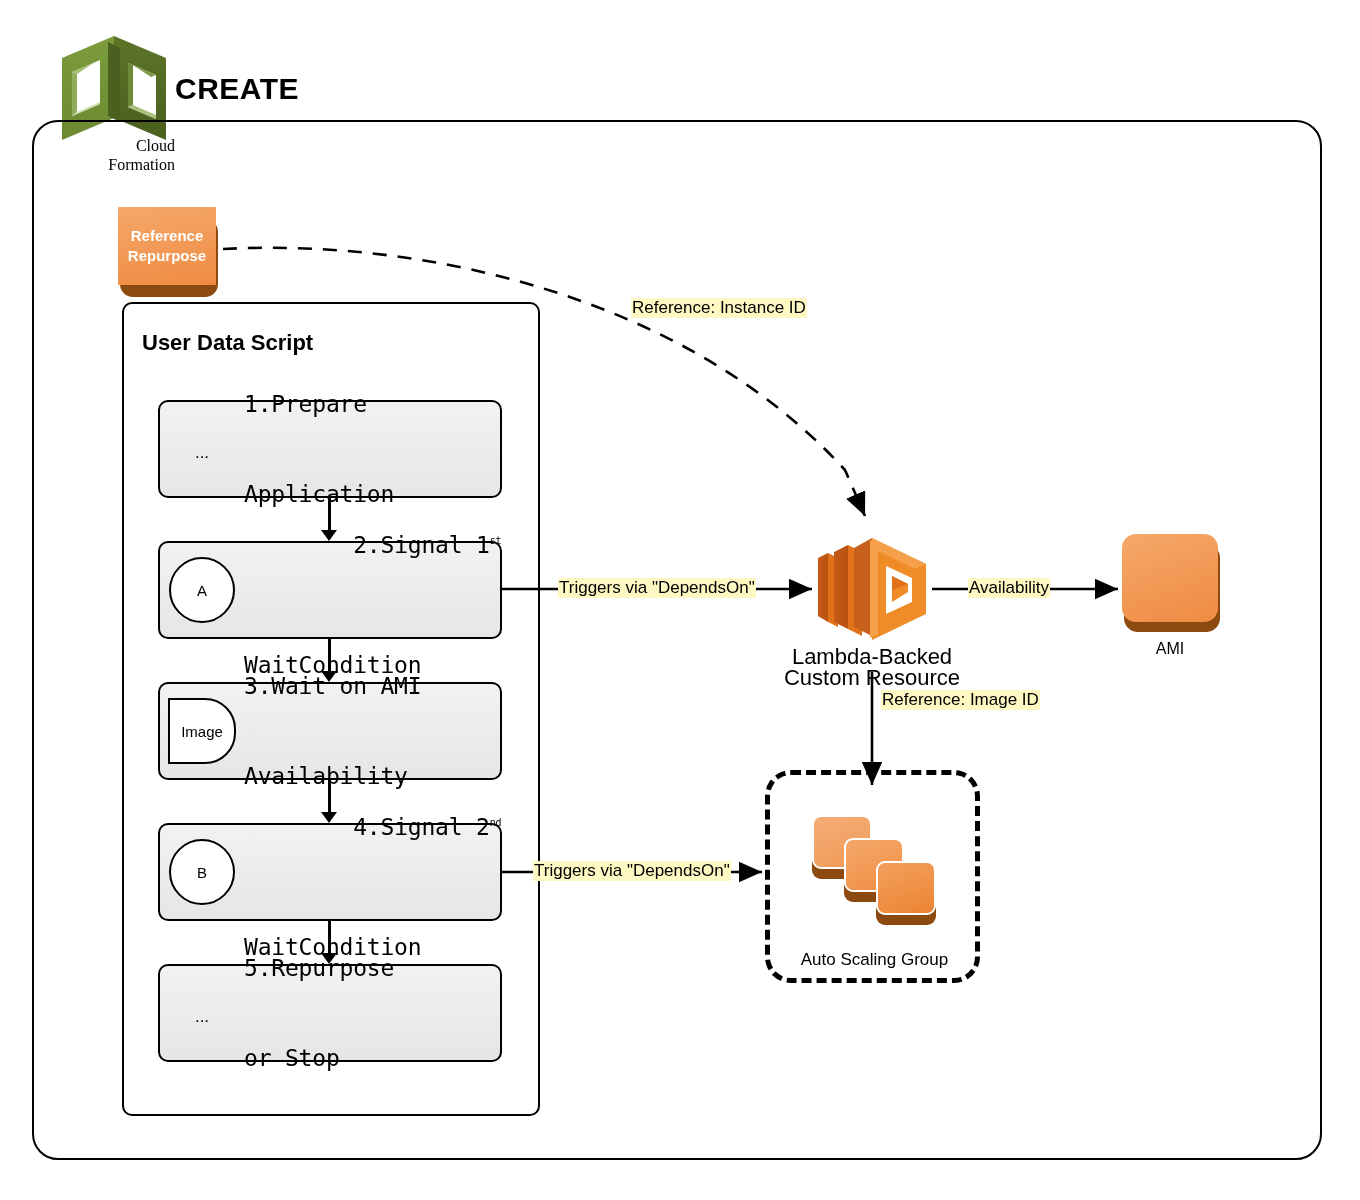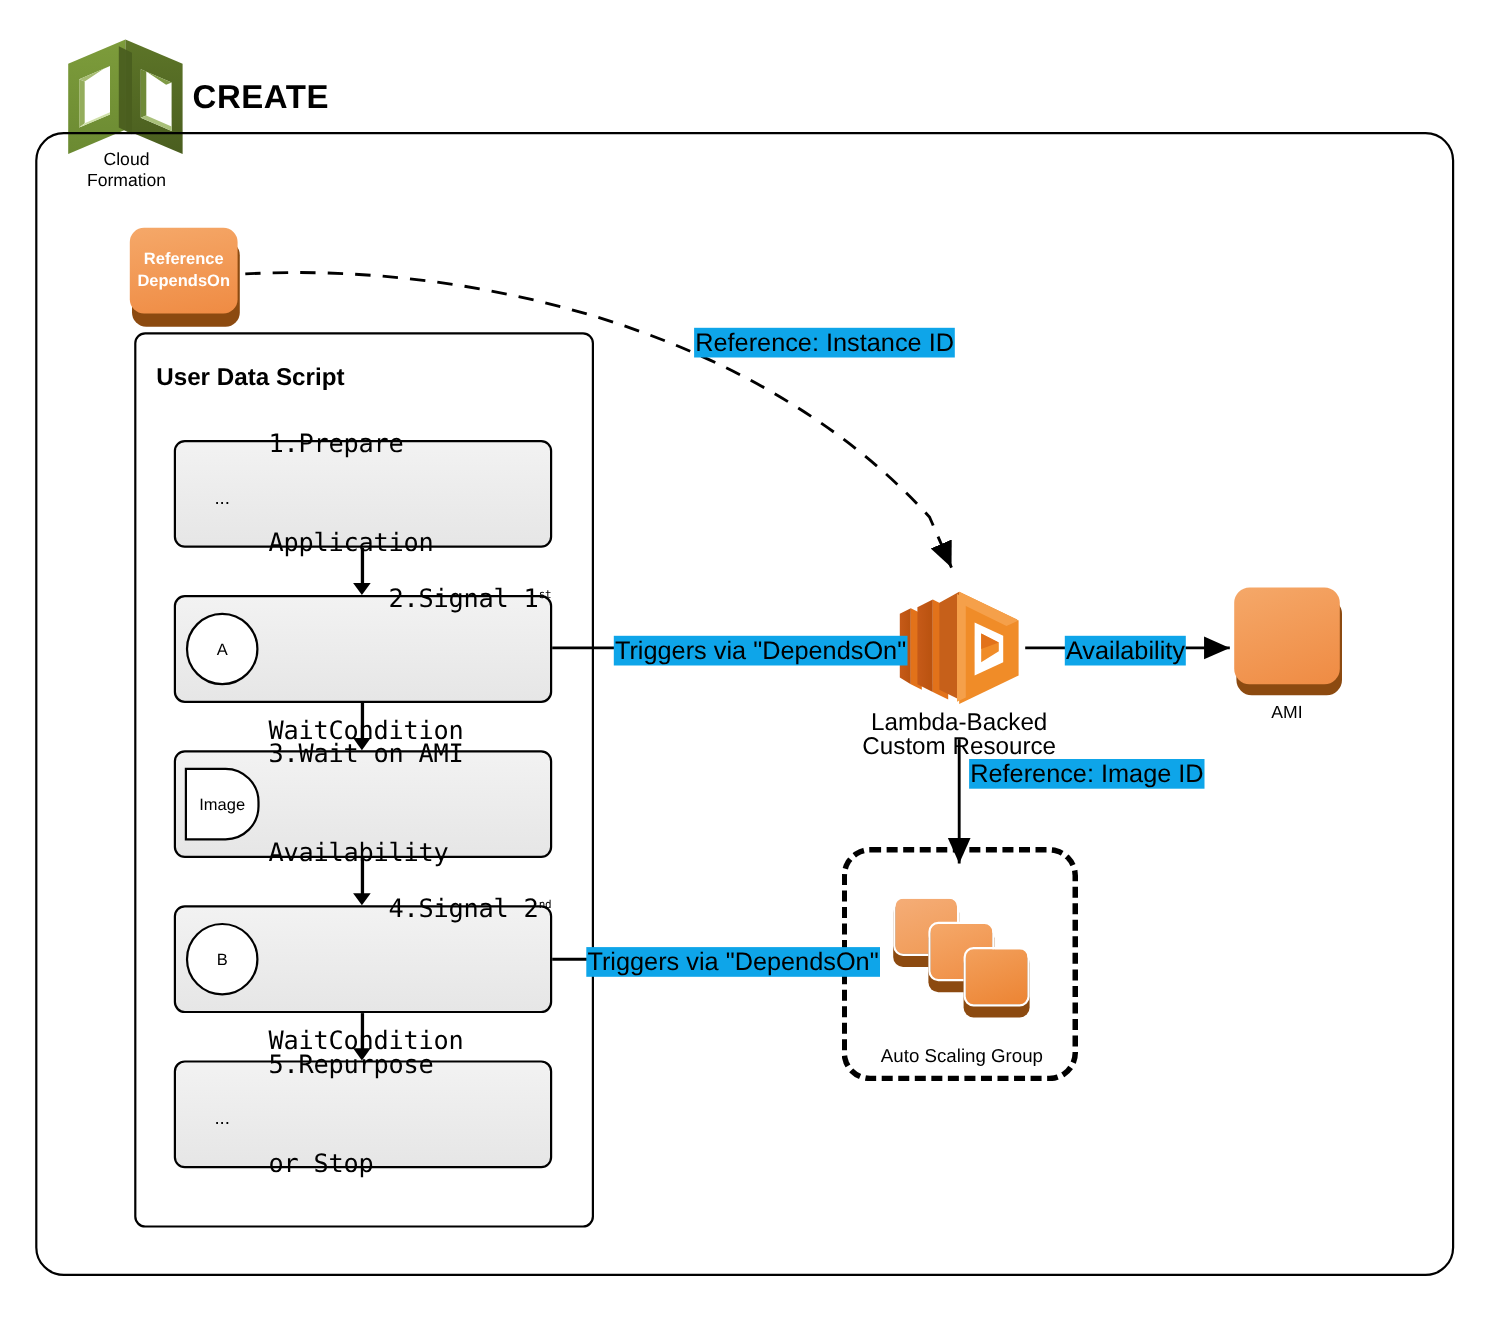--- a/index.html
+++ b/index.html
@@ -27,23 +27,24 @@
     font-size: 30px;
     font-weight: bold;
     letter-spacing: 0.5px;
     white-space: nowrap;
   }
 
   
   #cfn-caption {
     left: 55px; top: 136px;
     width: 120px;
-    text-align: center;
+    text-align: right;
     font-size: 16px;
     line-height: 19px;
+    font-family: Liberation Serif, serif;
   }
 
   
   #cfn-container {
     left: 32px; top: 120px;
     width: 1290px; height: 1040px;
     border: 2px solid #000000;
     border-radius: 26px;
     box-sizing: border-box;
     background: transparent;
@@ -55,21 +56,21 @@
     position: absolute;
     left: 2px; top: 12px;
     width: 98px; height: 78px;
     background: #8c4a10;
     border-radius: 13px;
   }
   .inst-face {
     position: absolute;
     left: 0px; top: 0px;
     width: 98px; height: 78px;
-    border-radius: 13px;
+    border-radius: 1px;
     background: linear-gradient(170deg, #f5a869 0%, #ef8b43 100%);
     display: flex;
     flex-direction: column;
     align-items: center;
     justify-content: center;
   }
   .inst-face span {
     color: #ffffff;
     font-size: 15px;
     font-weight: bold;
@@ -218,22 +219,22 @@
   #asg-caption {
     left: 782px; top: 950px;
     width: 185px;
     text-align: center;
     font-size: 17px;
   }
 
   
   .edge-label {
     position: absolute;
-    font-size: 23px;
-    background: #0ea5e9;
+    font-size: 17px;
+    background: #fef9c3;
     white-space: nowrap;
     padding: 0 1px;
   }
 
   svg.overlay {
     position: absolute;
     left: 0; top: 0;
     width: 1360px; height: 1200px;
     pointer-events: none;
   }
@@ -347,21 +348,21 @@
 
   <div class="abs" id="cfn-caption">
     <div>Cloud</div>
     <div>Formation</div>
   </div>
 
   <div class="abs" id="ref-instance-wrap">
     <div class="inst-shadow"></div>
     <div class="inst-face">
       <span>Reference</span>
-      <span>DependsOn</span>
+      <span>Repurpose</span>
     </div>
   </div>
 
   <div class="abs" id="uds-box"></div>
   <div class="abs" id="uds-title">User Data Script</div>
 
   <div class="step-box" style="top:400px;">
     <div class="step-icon">
       <span style="font-size:17px;margin-top:8px;">...</span>
     </div>

